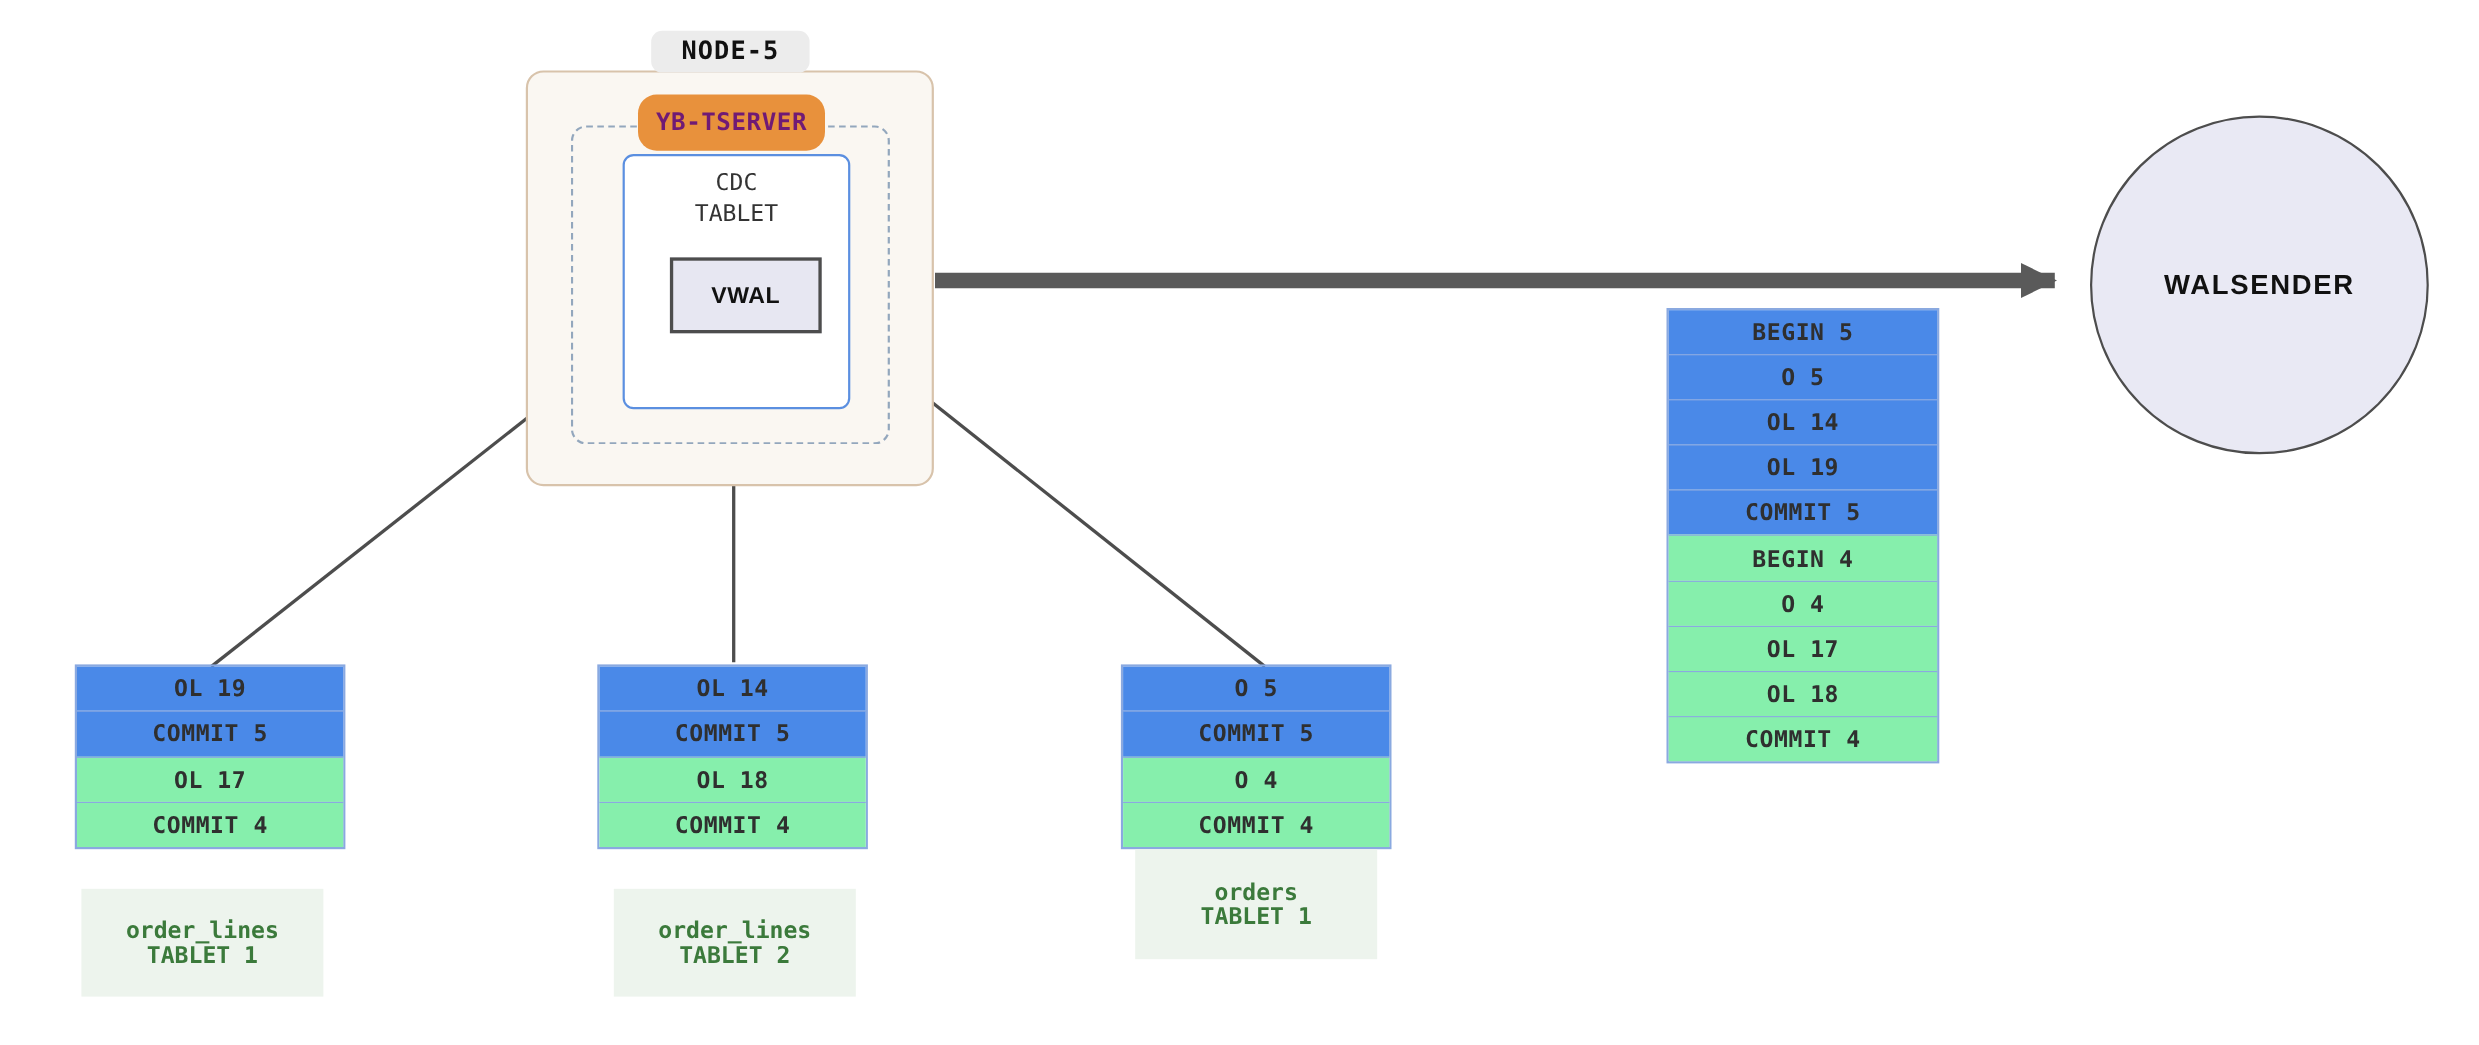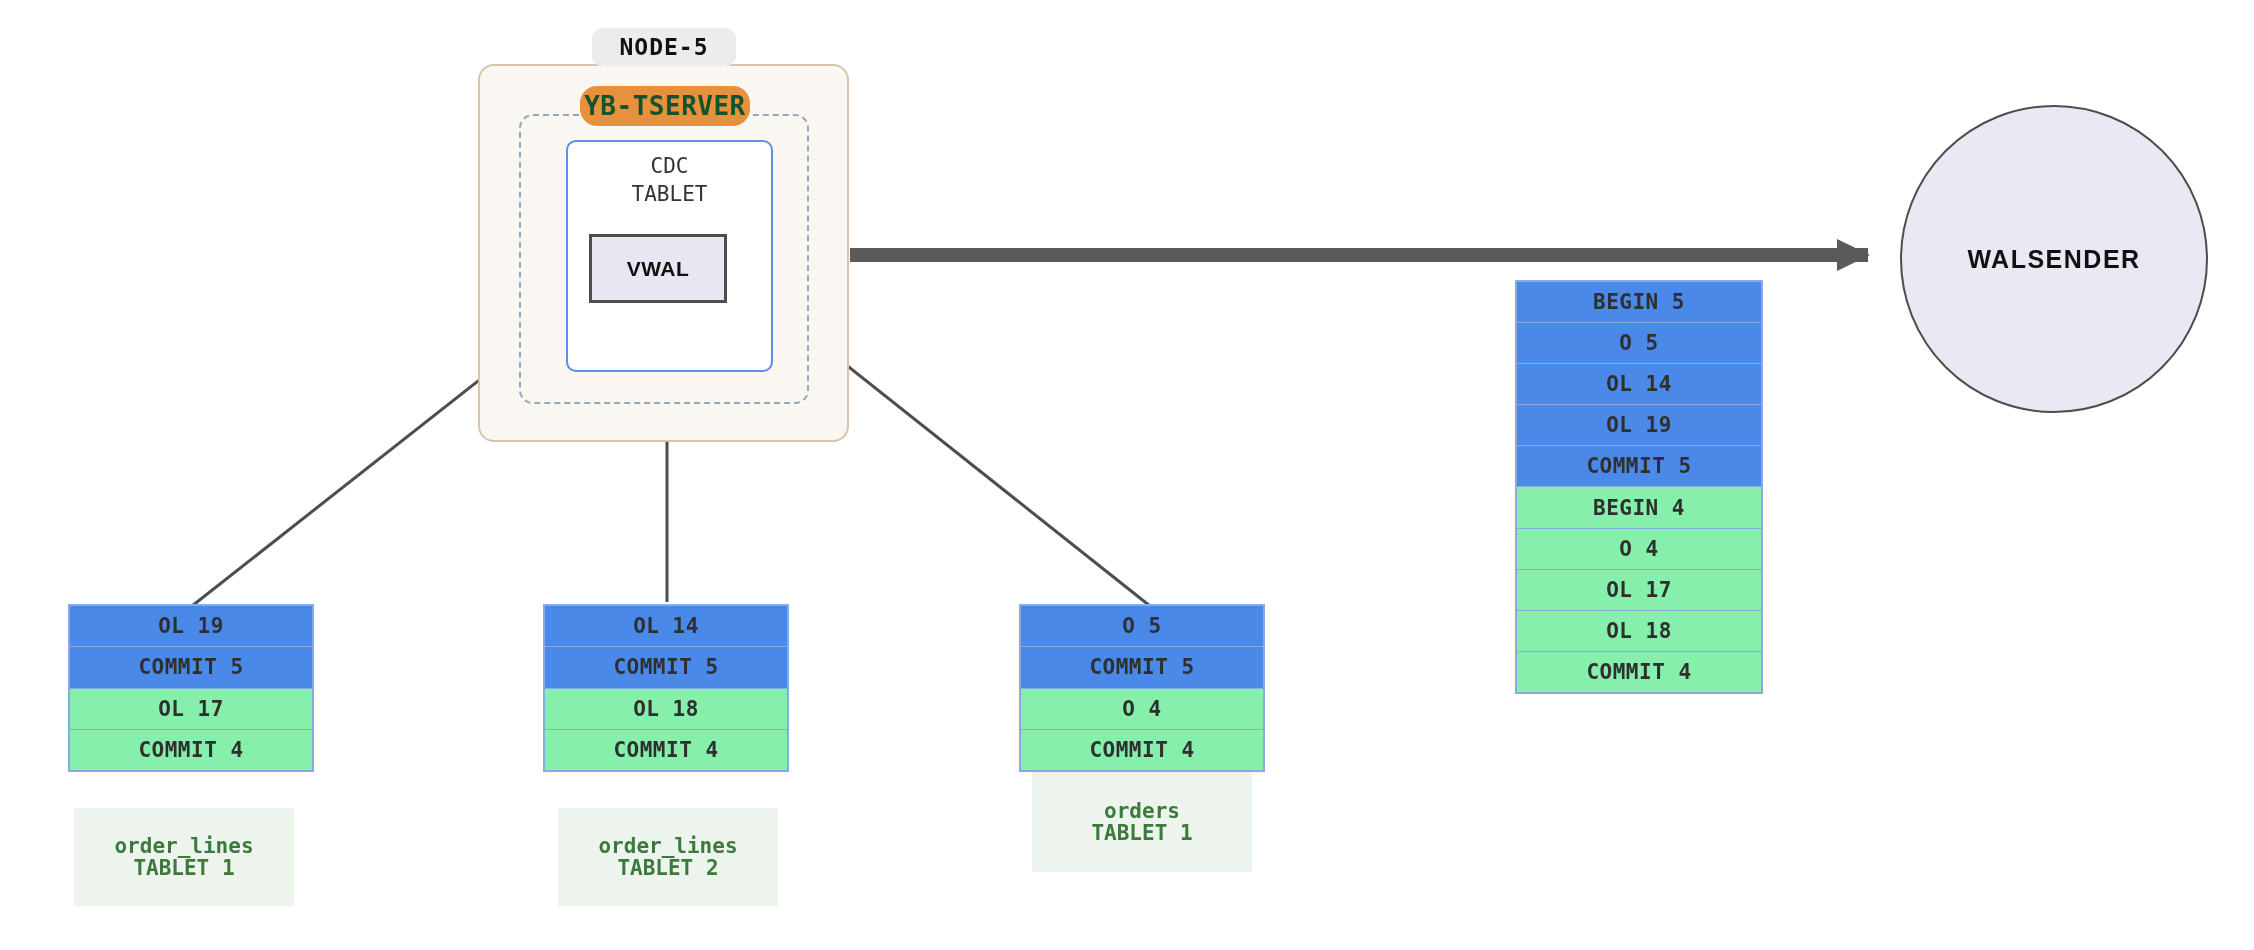--- a/index.html
+++ b/index.html
@@ -54,31 +54,31 @@
     left: 519px; top: 114px;
     width: 290px; height: 290px;
     box-sizing: border-box;
     border: 2px dashed #93a7bd;
     border-radius: 14px;
     background: transparent;
   }
   .tserver-pill {
     position: absolute;
     left: 580px; top: 86px;
-    width: 170px; height: 40px;
+    width: 170px; height: 51px;
     box-sizing: border-box;
     background: #e8913c;
     border-radius: 17px;
     display: flex;
     align-items: center;
     justify-content: center;
-    font-size: 26px;
+    font-size: 22px;
     font-weight: bold;
     letter-spacing: 0.5px;
-    color: #14532d;
+    color: #701a75;
   }
 
   
   .cdc-box {
     position: absolute;
     left: 566px; top: 140px;
     width: 207px; height: 232px;
     box-sizing: border-box;
     background: #ffffff;
     border: 2px solid #5b8fe0;
@@ -91,21 +91,21 @@
     text-align: center;
     font-size: 21px;
     line-height: 28px;
     color: #333333;
     white-space: pre-line;
   }
 
   
   .vwal-box {
     position: absolute;
-    left: 589px; top: 234px;
+    left: 609px; top: 234px;
     width: 138px; height: 69px;
     box-sizing: border-box;
     background: #e7e7f2;
     border: 3px solid #4d4d4d;
     display: flex;
     align-items: center;
     justify-content: center;
     font-family: "Liberation Sans", sans-serif;
     font-size: 21px;
     font-weight: bold;

